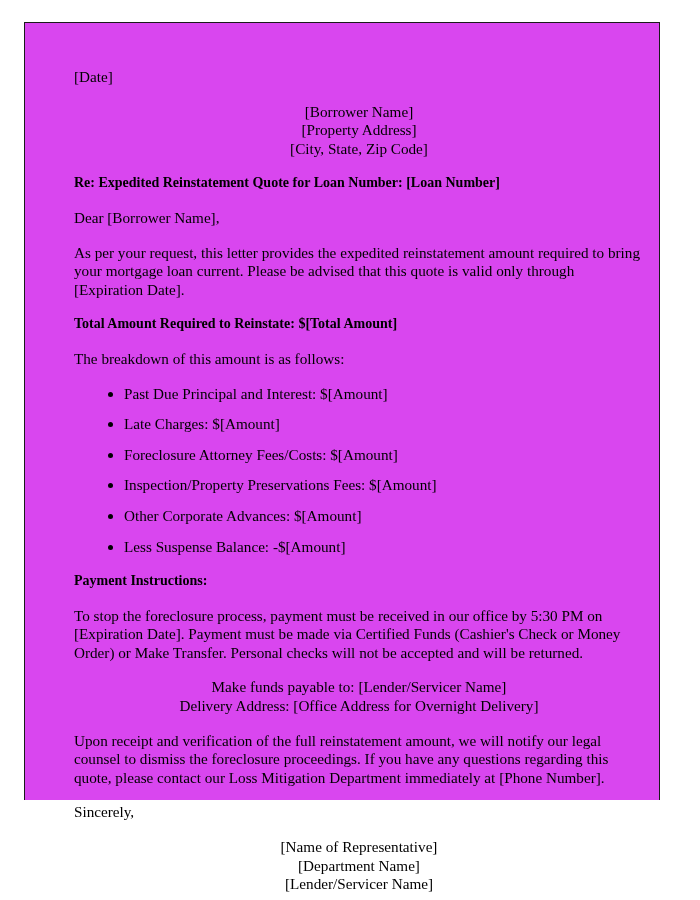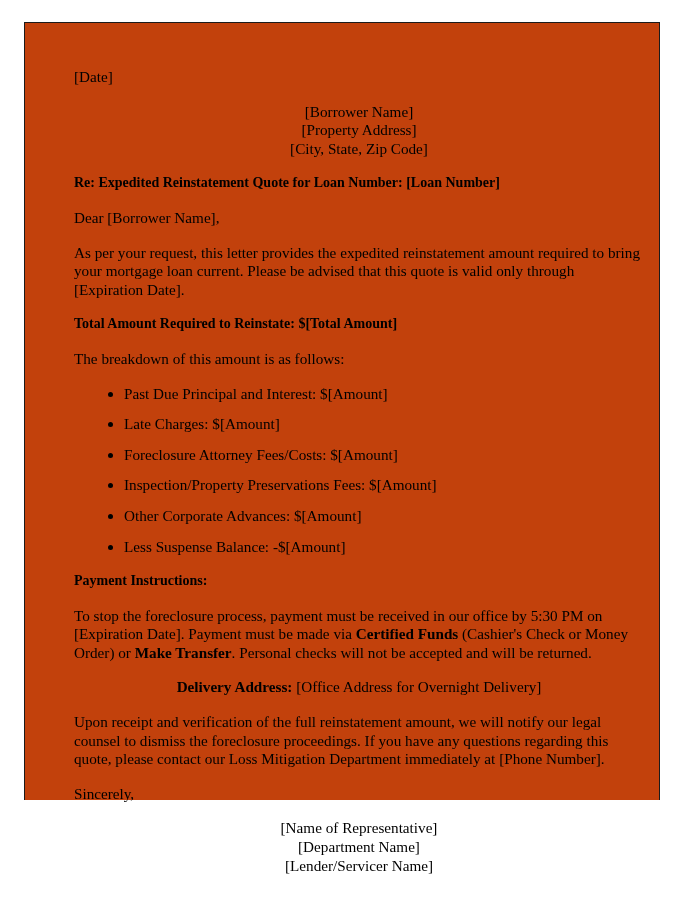--- a/index.html
+++ b/index.html
@@ -21,21 +21,21 @@
     position: absolute;
     left: 24px;
     top: 22px;
     width: 636px;
     height: 778px;
     box-sizing: border-box;
     border-left: 1.5px solid #1b1b1b;
     border-right: 1.5px solid #1b1b1b;
     border-top: 1.5px solid #1b1b1b;
     border-bottom: none;
-    background: #c2410c;
+    background: #d946ef;
   }
 
   #page-body {
     position: absolute;
     left: 49px;
     top: 45px;
     width: 570px;
   }
 
   .blk {
@@ -48,21 +48,21 @@
 
   .addr-line { display: block; text-align: center; }
 
   .heading {
     font-weight: bold;
     font-size: 14px;
     line-height: 18.6px;
     margin: 0 0 16px 0;
   }
 
-  .lead-bold { font-weight: bold; }
+  .lead-bold { font-weight: normal; }
 
   ul.breakdown {
     margin: 0 0 16px 0;
     padding: 0 0 0 38px;
     list-style-type: disc;
   }
   ul.breakdown li {
     font-size: 15.2px;
     line-height: 18.6px;
     margin: 12px;
@@ -102,20 +102,21 @@
       <li>Inspection/Property Preservations Fees: $[Amount]</li>
       <li>Other Corporate Advances: $[Amount]</li>
       <li>Less Suspense Balance: -$[Amount]</li>
     </ul>
 
     <p class="heading">Payment Instructions:</p>
 
     <p class="blk"><span>To stop the foreclosure process, payment must be received in our office by 5:30 PM on [Expiration Date]. Payment must be made via </span><span class="lead-bold">Certified Funds</span><span> (Cashier's Check or Money Order) or </span><span class="lead-bold">Make Transfer</span><span>. Personal checks will not be accepted and will be returned.</span></p>
 
     <p class="blk">
+      <span class="addr-line"><span class="lead-bold">Make funds payable to:</span>&nbsp;<span>[Lender/Servicer Name]</span></span>
       <span class="addr-line"><span class="lead-bold">Delivery Address:</span>&nbsp;<span>[Office Address for Overnight Delivery]</span></span>
     </p>
 
     <p class="blk">Upon receipt and verification of the full reinstatement amount, we will notify our legal counsel to dismiss the foreclosure proceedings. If you have any questions regarding this quote, please contact our Loss Mitigation Department immediately at [Phone Number].</p>
 
     <p class="blk">Sincerely,</p>
 
     <p class="blk sig-block">
       <span class="addr-line">[Name of Representative]</span>
       <span class="addr-line">[Department Name]</span>

